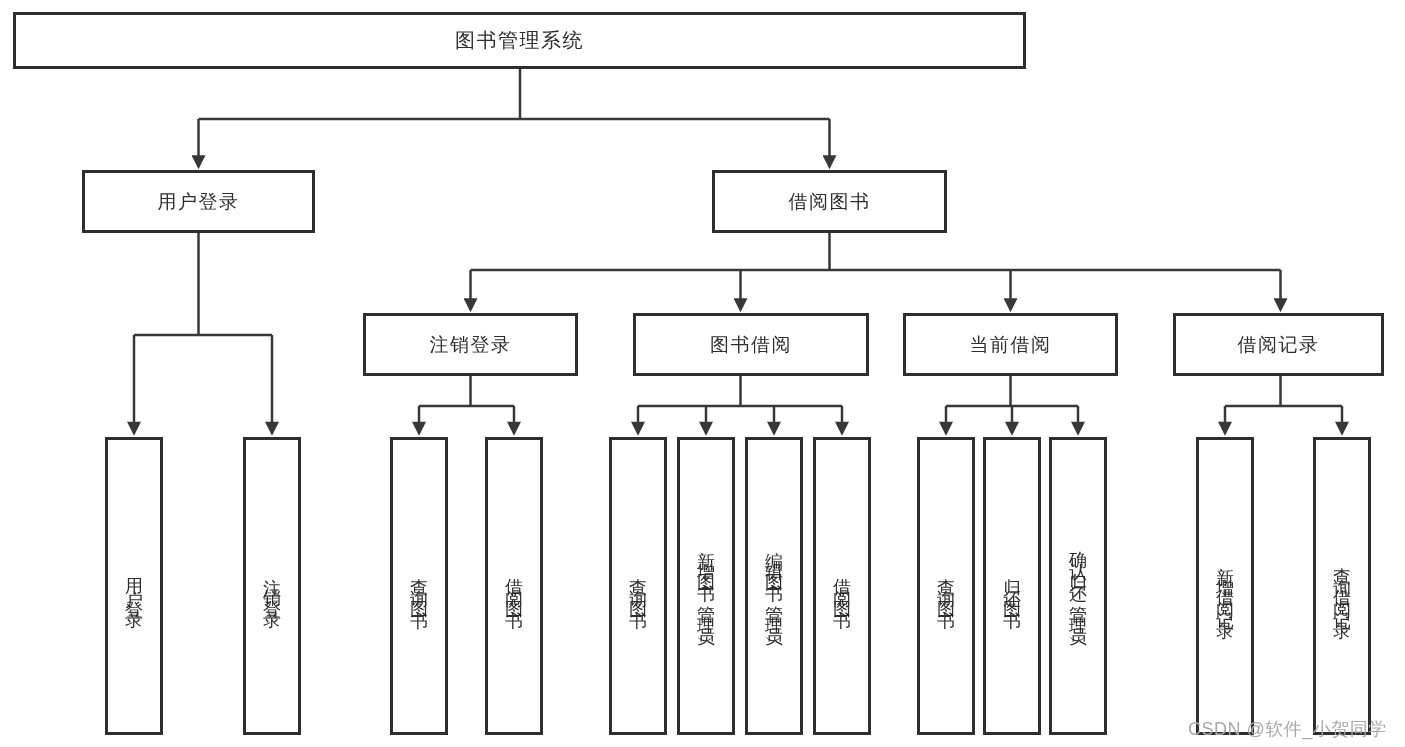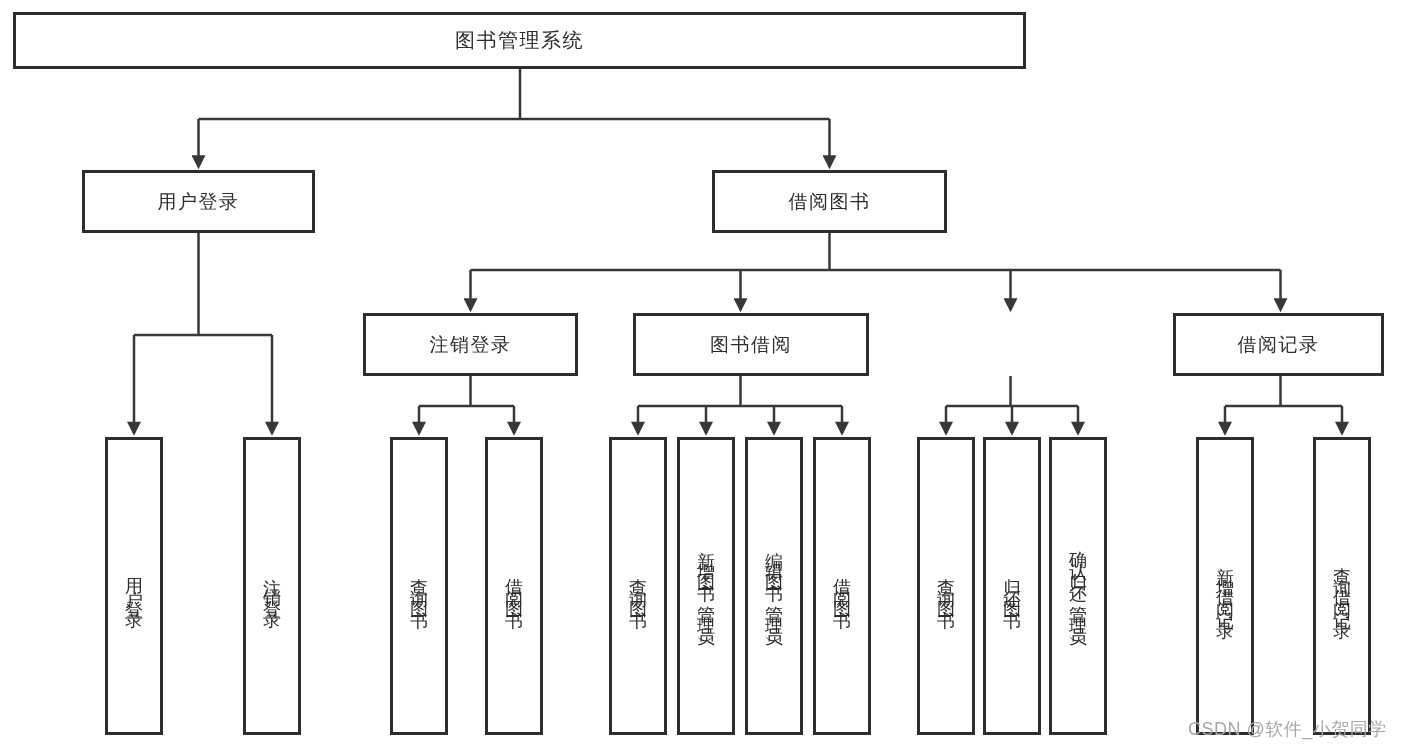--- a/index.html
+++ b/index.html
@@ -71,20 +71,23 @@
   <div class="hbox" style="left:712px;top:170px;width:235px;height:63px">
     <span>借阅图书</span>
   </div>
 
   <div class="hbox" style="left:363px;top:313px;width:215px;height:63px">
     <span>注销登录</span>
   </div>
   <div class="hbox" style="left:633px;top:313px;width:236px;height:63px">
     <span>图书借阅</span>
   </div>
+  <div class="hbox" style="left:903px;top:313px;width:215px;height:63px">
+    <span>当前借阅</span>
+  </div>
   <div class="hbox" style="left:1173px;top:313px;width:211px;height:63px">
     <span>借阅记录</span>
   </div>
 
   <div class="vbox" style="left:105px;top:437px;width:58px;height:298px">
     <span>用户登录</span>
   </div>
   <div class="vbox" style="left:243px;top:437px;width:58px;height:298px">
     <span>注销登录</span>
   </div>

